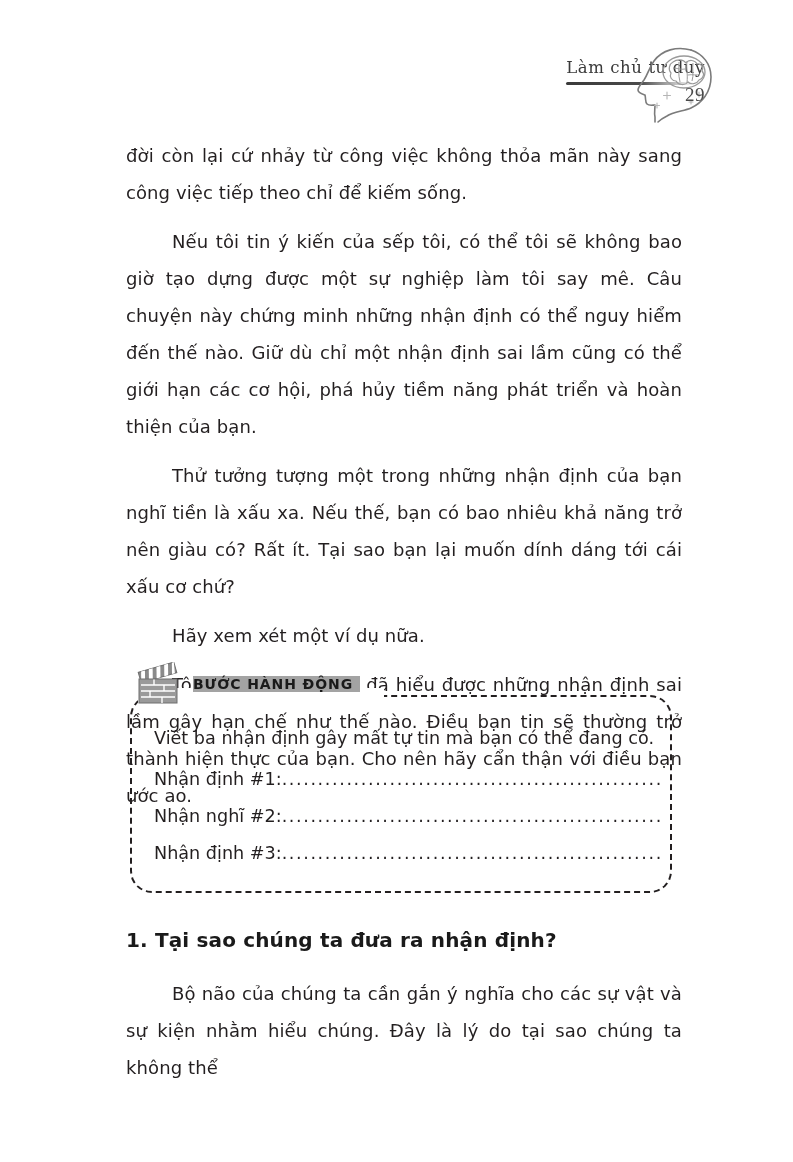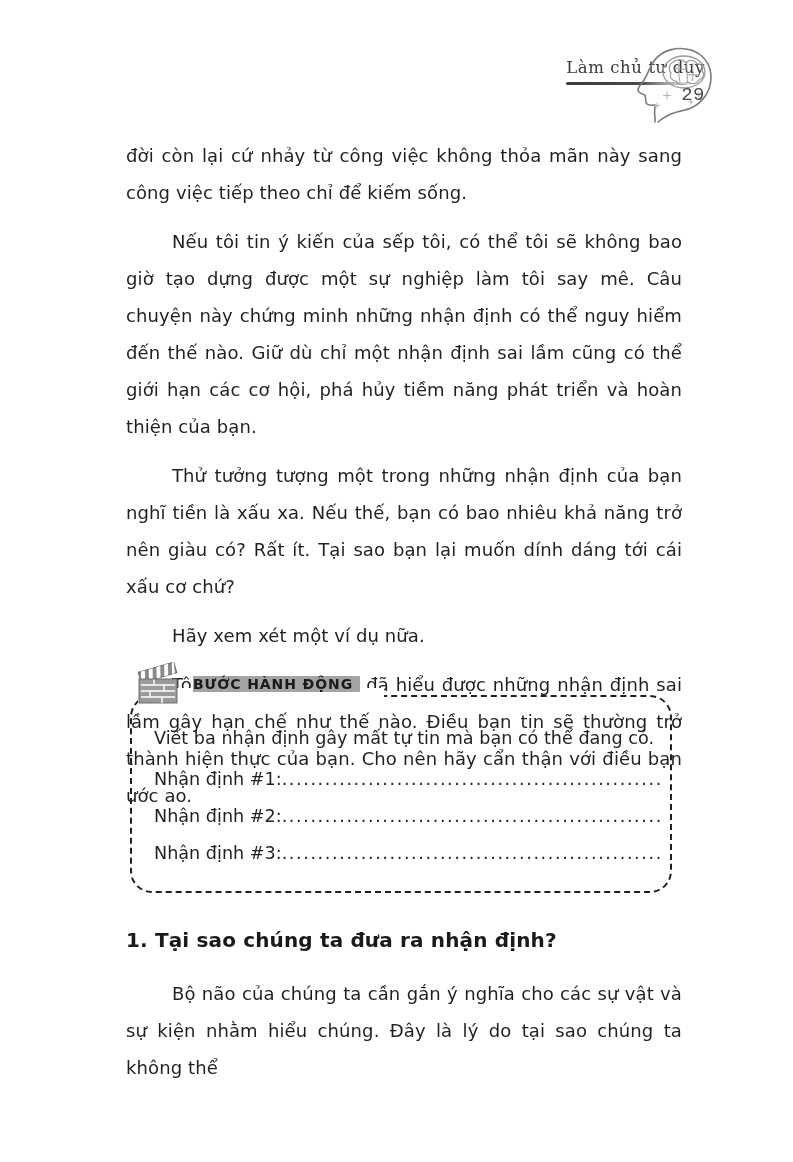--- a/index.html
+++ b/index.html
@@ -56,21 +56,21 @@
     position: absolute;
     right: 78px;
     top: 18px;
     width: 86px;
     height: 86px;
   }
   .page-number {
     position: absolute;
     right: 88px;
     top: 62px;
-    font-family: Liberation Mono, monospace;
+    font-family: Liberation Serif, serif;
     font-size: 19px;
     color: #4a4a4a;
     letter-spacing: 0.5px;
   }
 
   
   .content {
     position: absolute;
     left: 126px;
     top: 137px;
@@ -266,21 +266,21 @@
       </svg>
     </span>
     <span class="action-title">BƯỚC HÀNH ĐỘNG</span>
   </div>
 
   <div class="box-body">
     <div class="box-line first">Viết ba nhận định gây mất tự tin mà bạn có thể đang có.</div>
 
     <div class="box-line"><span>Nhận định #1:</span><span class="dots">................................................................</span></div>
 
-    <div class="box-line"><span>Nhận định #2:</span><span class="dots">................................................................</span></div>
+    <div class="box-line"><span>Nhận nghĩ #2:</span><span class="dots">................................................................</span></div>
 
     <div class="box-line"><span>Nhận định #3:</span><span class="dots">................................................................</span></div>
   </div>
 </div>
 
 <div class="section-heading">1. Tại sao chúng ta đưa ra nhận định?</div>
 
 <div class="tail">
   <p class="para indent">Bộ não của chúng ta cần gắn ý nghĩa cho các sự vật và sự kiện nhằm hiểu chúng. Đây là lý do tại sao chúng ta không thể</p>
 </div>

